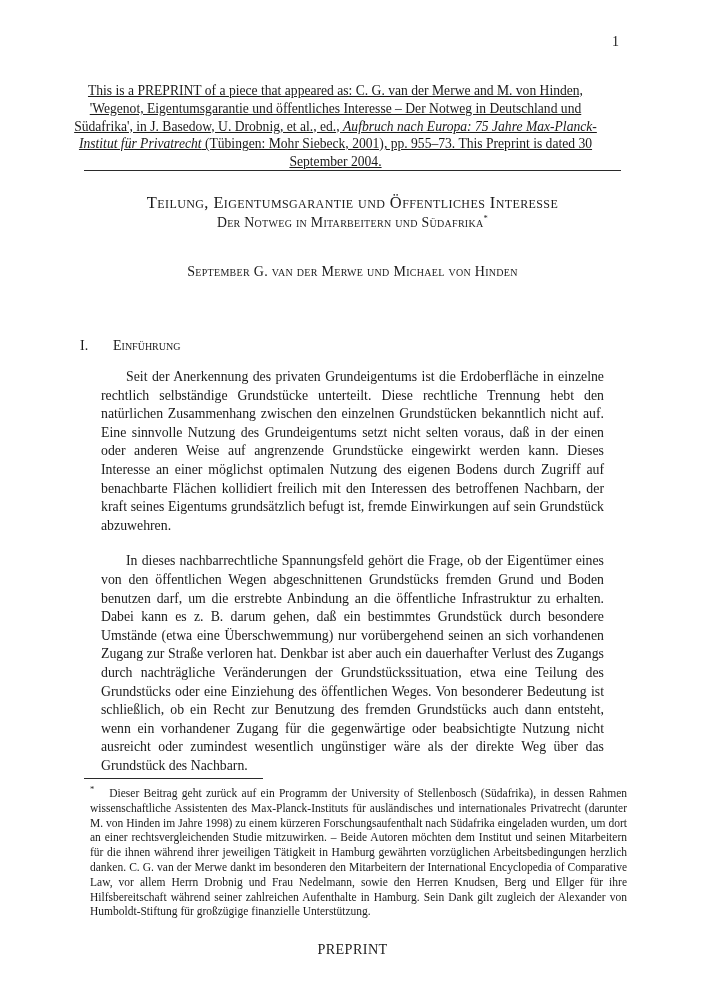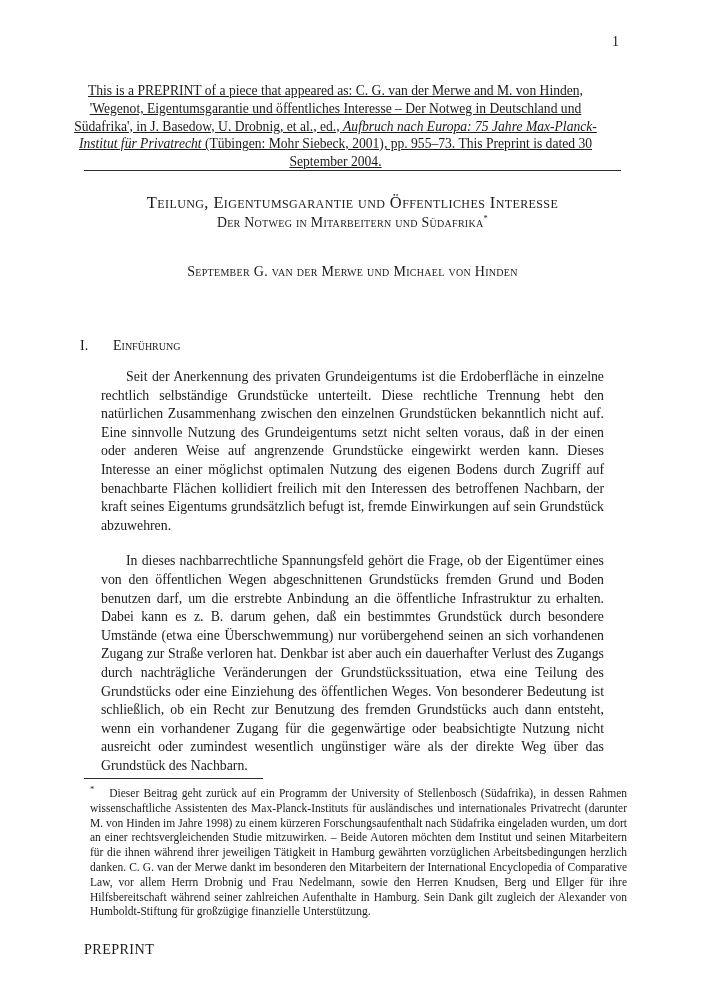--- a/index.html
+++ b/index.html
@@ -115,20 +115,21 @@
     font-size: 11.5px;
     line-height: 14.8px;
     text-align: justify;
   }
   .footnote .fn-gap { display: inline-block; width: 15px; }
   .footer-mark {
     position: absolute;
     top: 941px;
     left: 84px;
     width: 537px;
+    text-align: center;
     font-size: 14.2px;
     letter-spacing: 0.4px;
   }
 </style>
 </head>
 <body>
 
 <div class="page">
 
   <div class="page-number">1</div>

